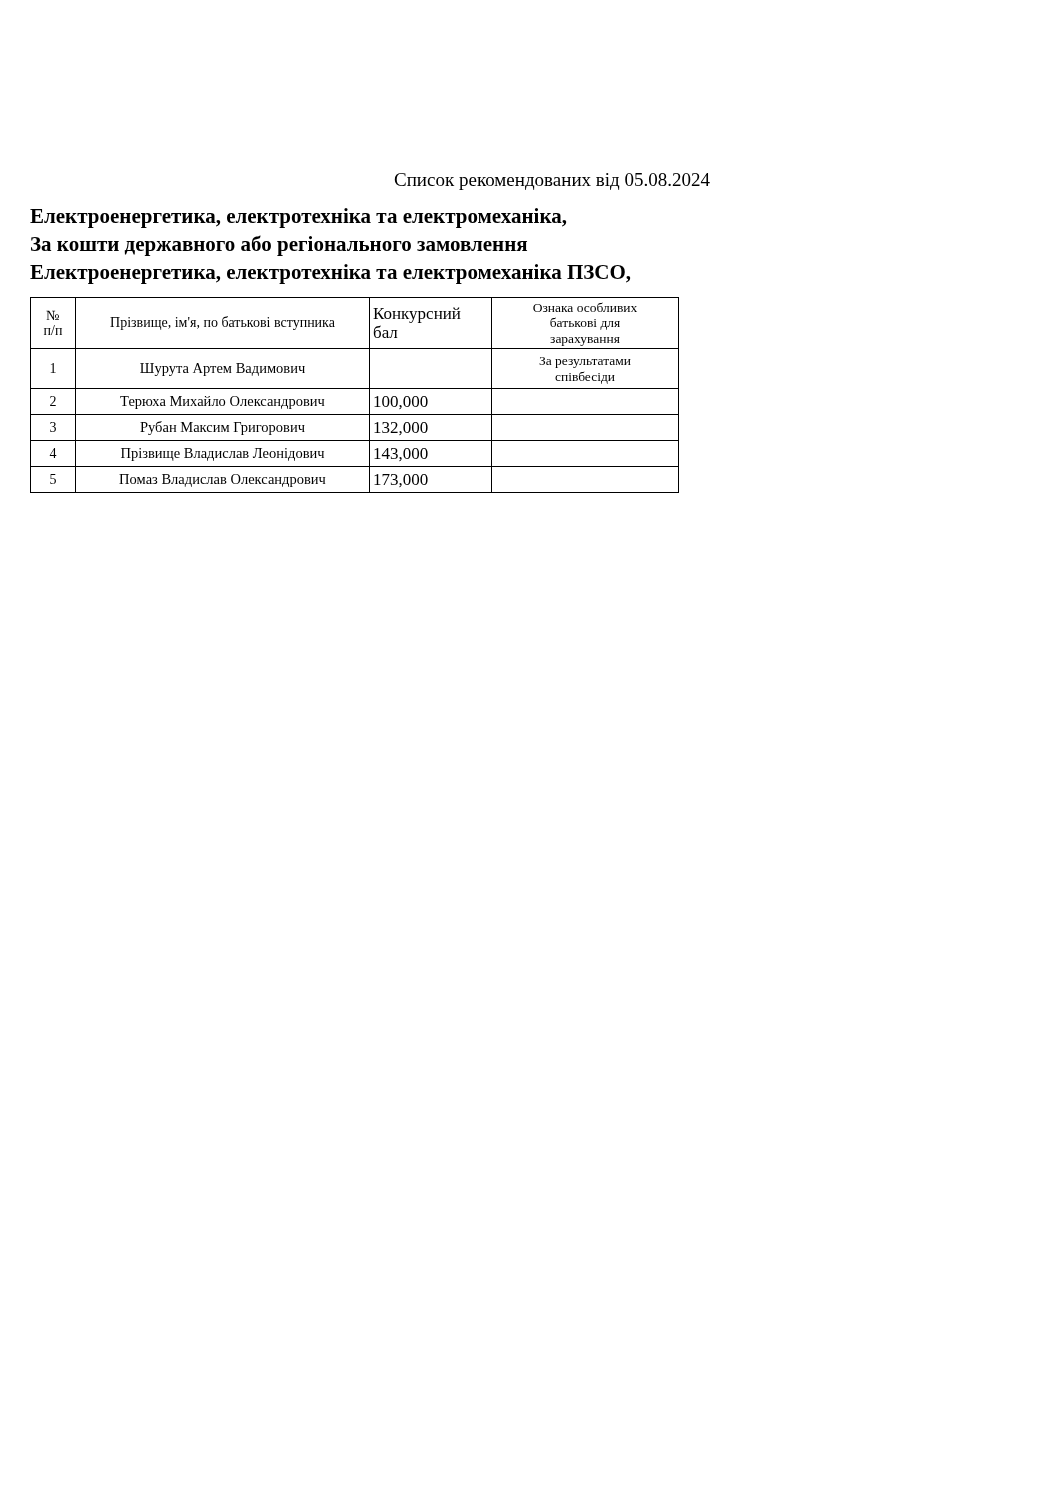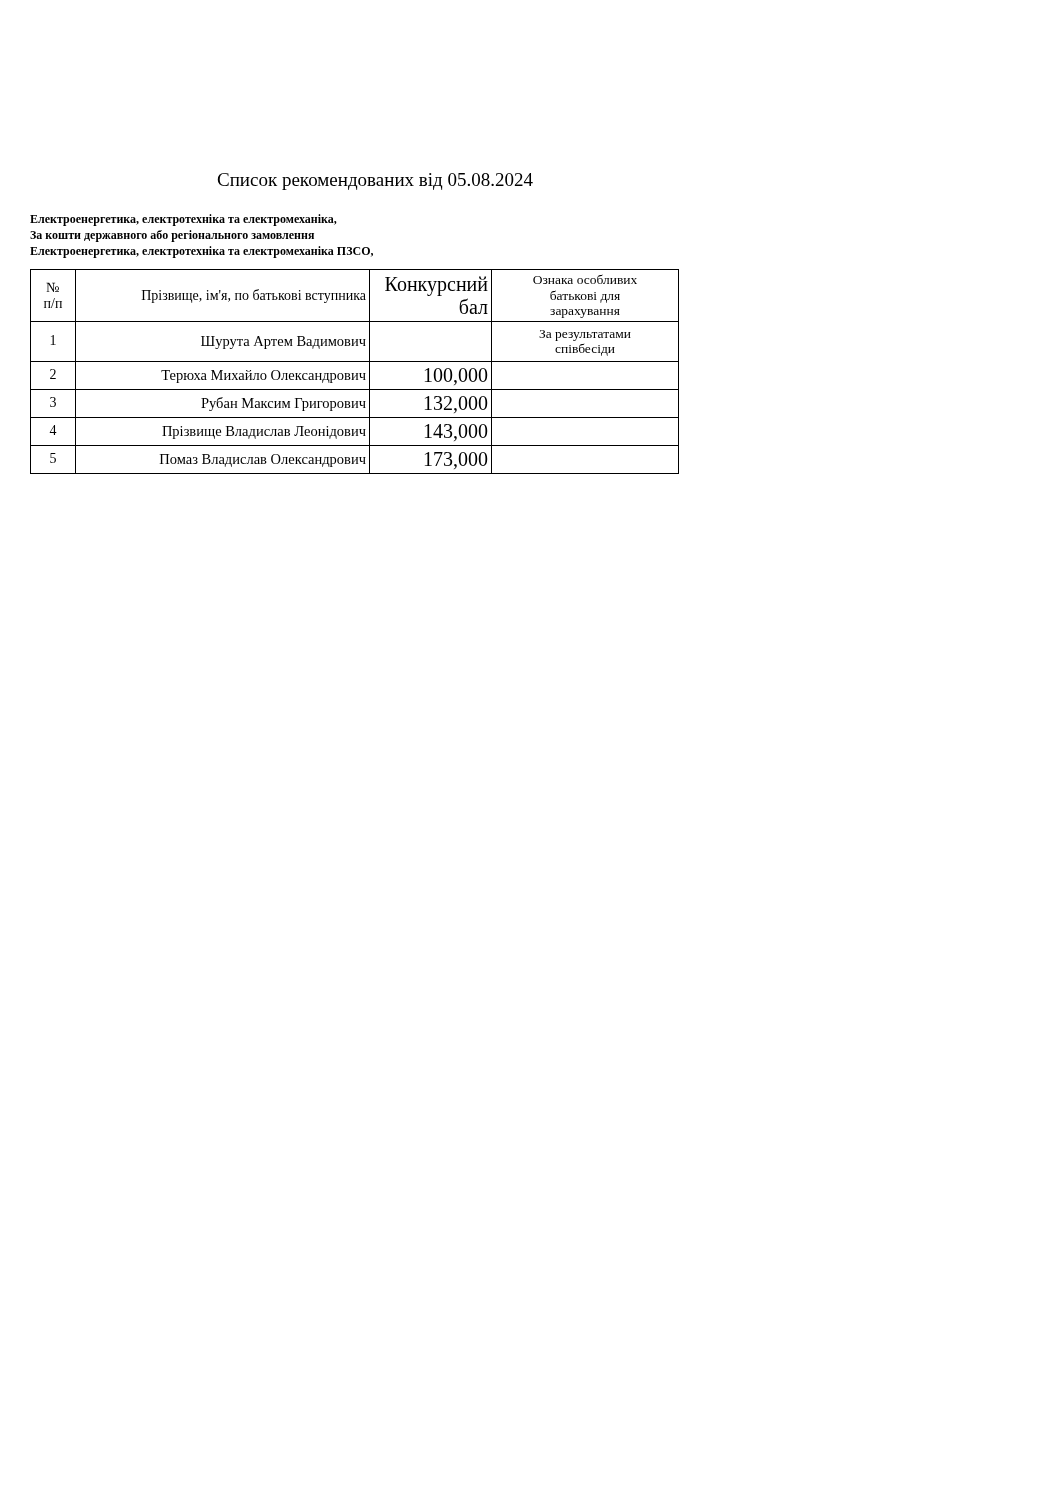--- a/index.html
+++ b/index.html
@@ -23,38 +23,38 @@
     height: 1497px;
     background: #ffffff;
   }
   .doc-body {
     position: absolute;
     left: 30px;
     top: 168px;
     width: 680px;
   }
   .title-line {
-    text-align: center;
+    text-align: right;
     font-size: 19px;
     font-family: "Liberation Serif", serif;
     line-height: 1.25;
     padding-left: 10px;
   }
   .subtitle {
     font-weight: bold;
     font-size: 19px;
     line-height: 1.32;
     margin-top: 6px;
     padding-left: 30px;
   }
   .heading-block {
     font-weight: bold;
-    font-size: 12px;
+    font-size: 21px;
     line-height: 1.35;
-    margin-top: 19px;
+    margin-top: 10px;
   }
   .heading-block div {
     white-space: nowrap;
   }
   table.rec-table {
     border-collapse: collapse;
     margin-top: 10px;
     width: 625px;
     table-layout: fixed;
   }
@@ -65,28 +65,28 @@
     vertical-align: middle;
     padding: 2px 3px;
   }
   th.col-num, td.col-num {
     width: 38px;
     text-align: center;
     font-size: 14px;
   }
   th.col-name, td.col-name {
     width: 287px;
-    text-align: right;
+    text-align: center;
     font-size: 14.5px;
     padding-left: 6px;
   }
   th.col-score, td.col-score {
     width: 115px;
-    text-align: right;
-    font-size: 20px;
+    text-align: left;
+    font-size: 17px;
   }
   th.col-note, td.col-note {
     width: 180px;
     text-align: center;
     font-size: 13.5px;
     line-height: 1.15;
   }
   thead td, thead th {
     line-height: 1.12;
     font-size: 13.5px;

